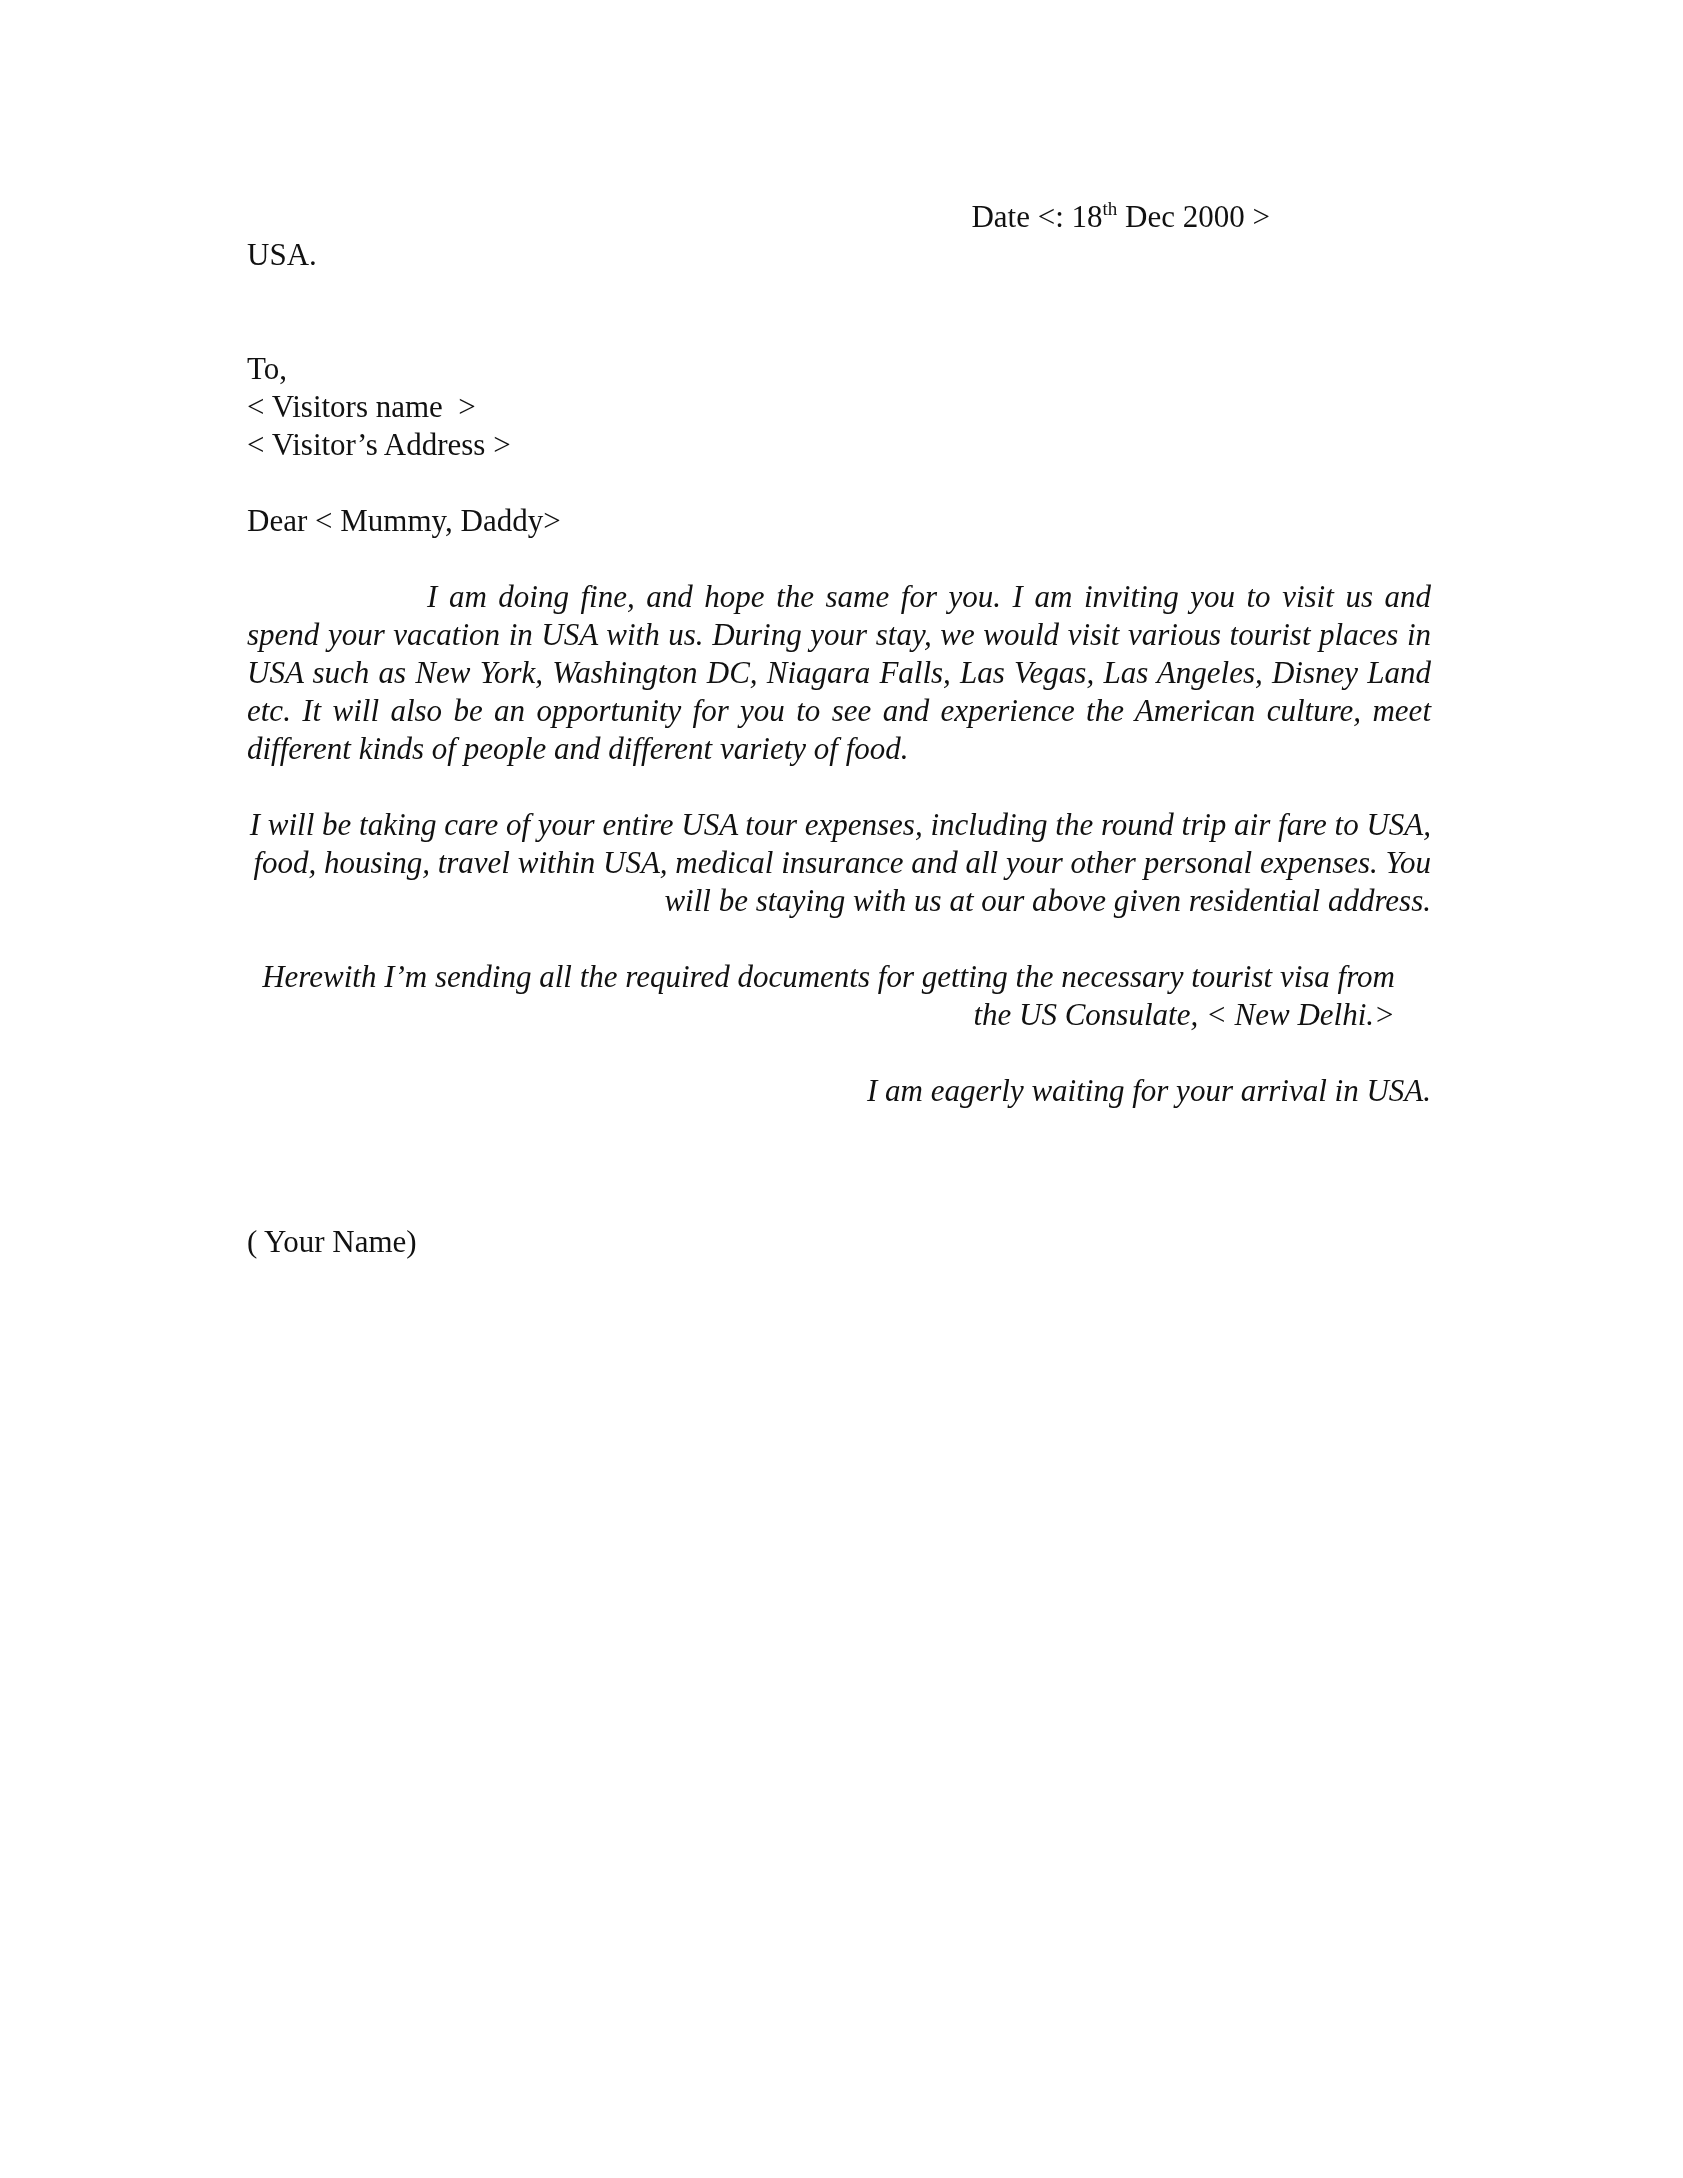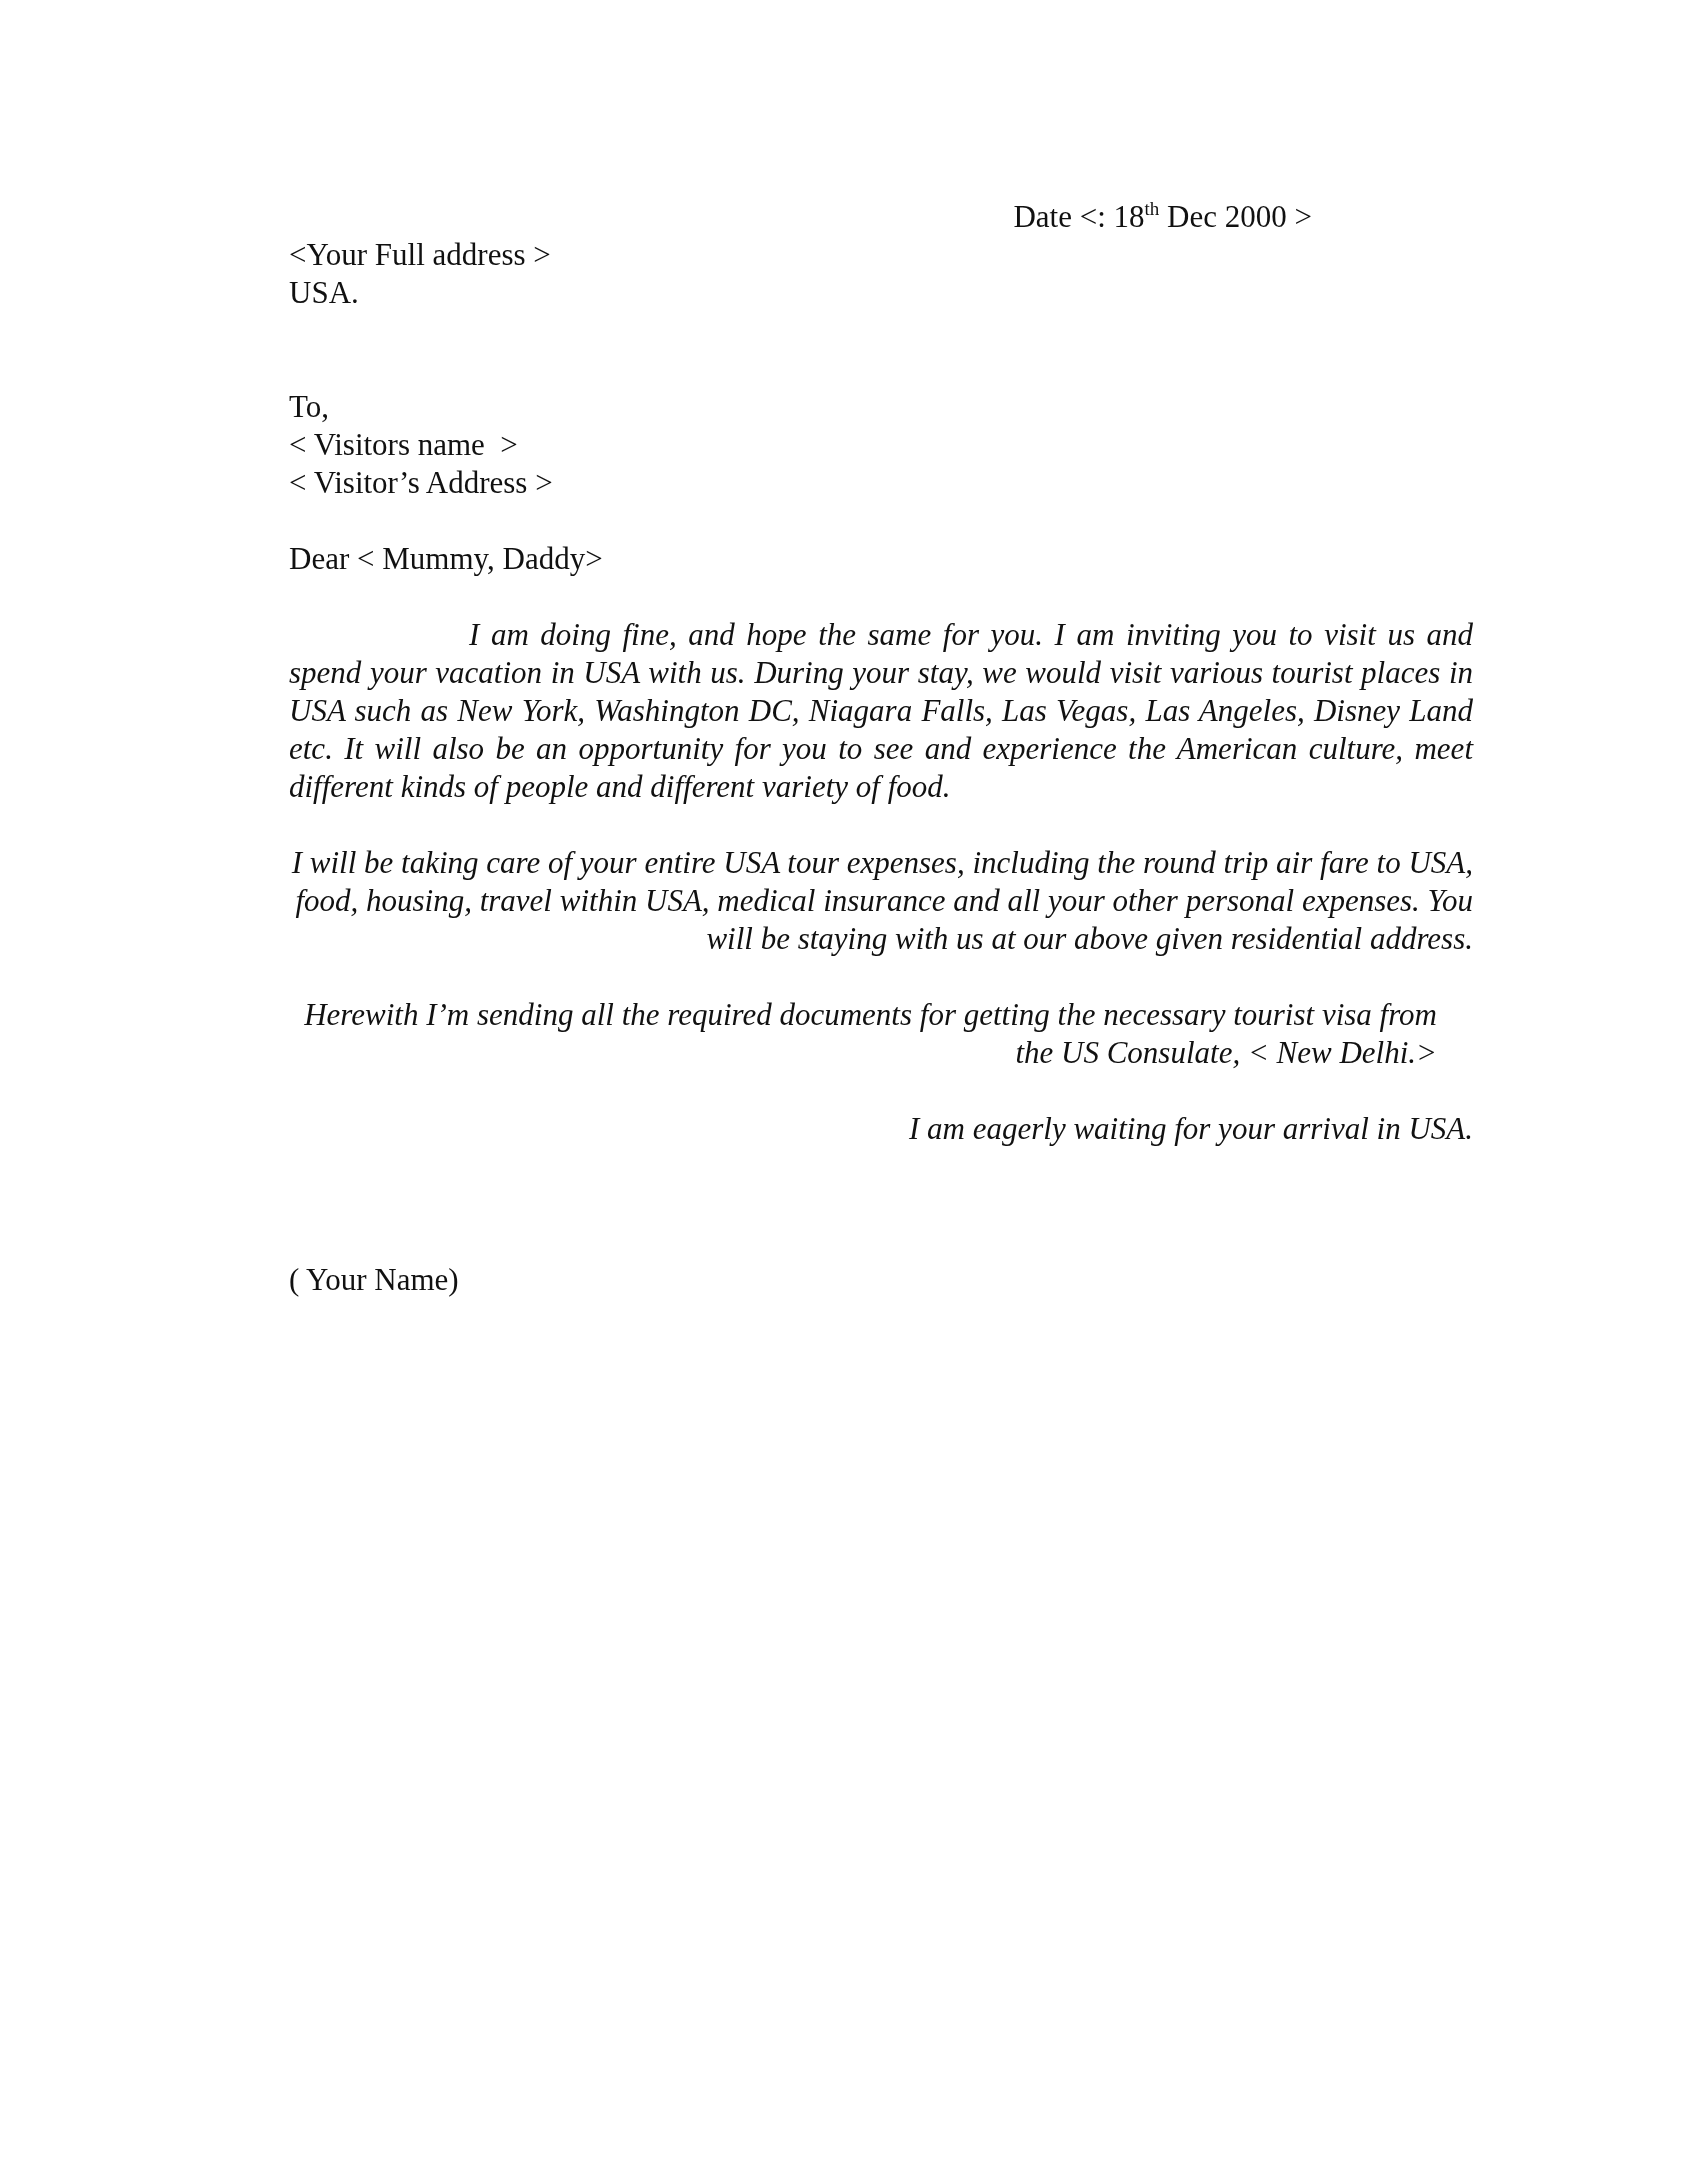--- a/index.html
+++ b/index.html
@@ -1,40 +1,39 @@
 <!DOCTYPE html>
 <html><head>
 <meta charset="utf-8">
 <style>
   html, body { margin: 0; padding: 0; background: #ffffff; }
   body { width: 1683px; height: 2178px; position: relative; overflow: hidden; }
   .page {
     position: absolute; left: 0; top: 0; width: 1541px; height: 2178px;
     font-family: "Liberation Serif", "DejaVu Serif", serif;
-    font-size: 31px; line-height: 38px; color: #111; margin-left: 42px;
+    font-size: 31px; line-height: 38px; color: #111;
   }
   .date { position: absolute; top: 198px; right: 271px; white-space: nowrap; }
   .date sup { font-size: 19px; vertical-align: 0; position: relative; top: -12px; }
   .body { position: absolute; left: 247px; top: 236px; width: 1184px; }
   .line { display: block; white-space: pre; min-height: 38px; }
   .gap { height: 38px; }
   .para { text-align: justify; }
   .para.indent { text-indent: 180px; font-style: italic; }
   .para.left { text-align: right; font-style: italic; }
   .sig-gap { height: 75px; }
 </style>
 </head>
 <body>
 
 <div class="page">
   <div class="date"><span>Date &lt;: 18</span><sup>th</sup><span> Dec 2000 &gt;</span></div>
 
   <div class="body">
     <div>
-      <span class="line">&lt;Your Full address &gt;</span>
       <span class="line">USA.</span>
     </div>
     <div class="gap"></div>
     <div class="gap"></div>
     <div>
       <span class="line">To,</span>
       <span class="line">&lt; Visitors name  &gt;</span>
       <span class="line">&lt; Visitor’s Address &gt;</span>
     </div>
     <div class="gap"></div>

